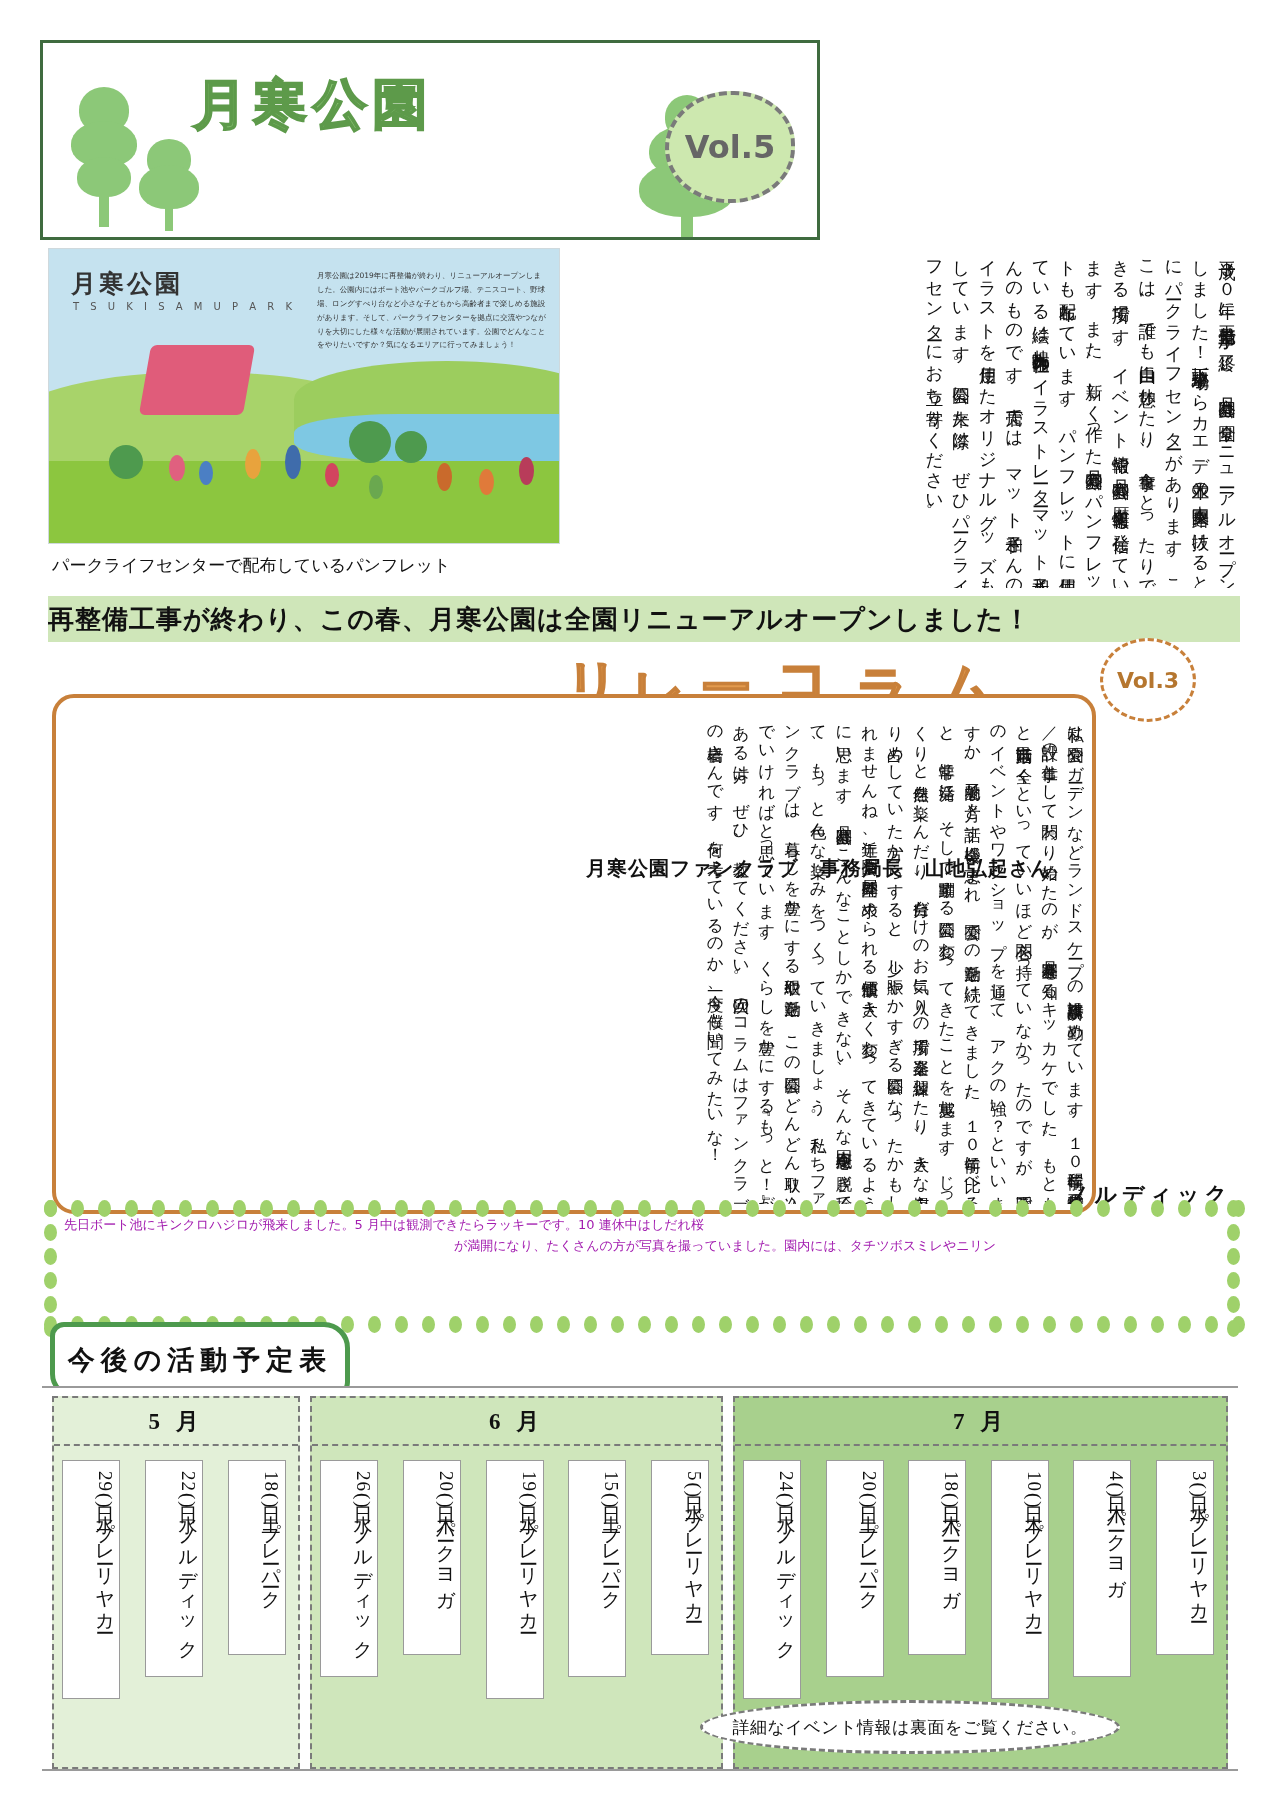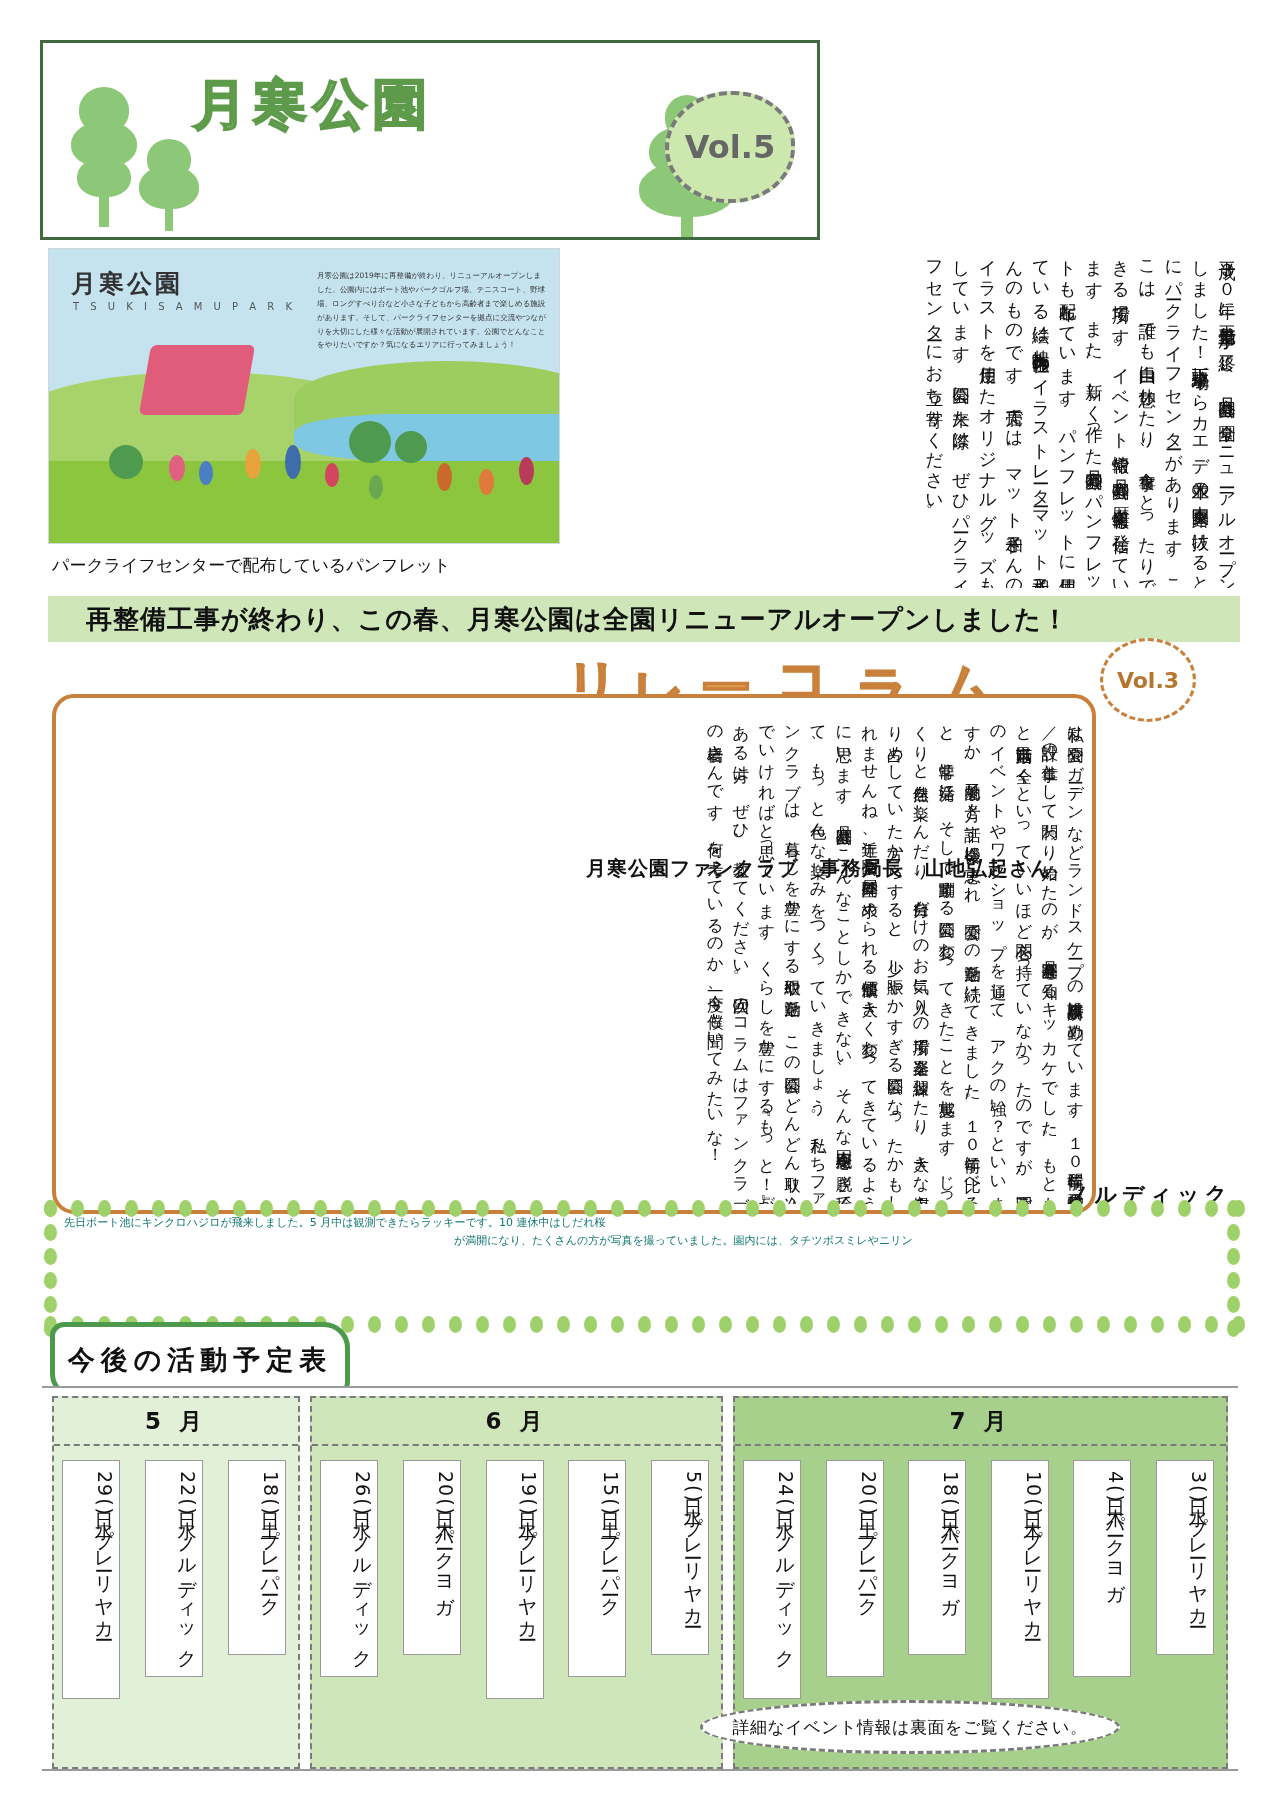--- a/index.html
+++ b/index.html
@@ -89,21 +89,21 @@
   }
 
   
   .banner {
     position:absolute; left:48px; top:596px; width:1192px; height:46px;
     background:#cfe6b9;
     display:flex; align-items:center;
   }
   .banner span {
     font-size:26px; font-weight:bold; color:#111;
-    letter-spacing:1px; margin-left:38px;
+    letter-spacing:1px; 
   }
 
   
   .relay-logo {
     position:absolute; left:560px; top:636px; width:540px; height:98px;
   }
   .relay-logo .ch {
     position:absolute; font-size:52px; font-weight:bold; color:#e39a4e;
     -webkit-text-stroke:2px #c8803a;
   }
@@ -138,21 +138,21 @@
   .spring-title {
     position:absolute; right:48px; top:1180px;
     font-size:22px; font-weight:bold; color:#111; letter-spacing:5px;
   }
   .dotframe {
     position:absolute; left:44px; top:1200px; width:1196px; height:130px;
   }
   .dot { position:absolute; width:13px; height:17px; background:#9fd16a; border-radius:50%; }
   .spring-text {
     position:absolute; left:64px; top:1214px; width:1120px;
-    font-size:11px; line-height:1.62; color:#0f766e;
+    font-size:13px; line-height:1.62; color:#a21caf;
     text-align:justify;
   }
   .spring-text p { margin:0; }
   .spring-text p:nth-child(2), .spring-text p:nth-child(3) { padding-left:390px; }
 
   
   .sched-badge {
     position:absolute; left:50px; top:1322px; width:300px; height:76px;
     background:#fff; border:5px solid #4d9a4d; border-radius:14px 26px 16px 24px;
     display:flex; align-items:center; justify-content:center;
@@ -160,20 +160,21 @@
   .sched-badge span { font-size:27px; font-weight:bold; color:#111; letter-spacing:6px; }
 
   .sched-wrap {
     position:absolute; left:42px; top:1386px; width:1196px; height:385px;
     border-top:2px solid #9a9a9a; border-bottom:2px solid #9a9a9a;
     background:#fff;
   }
   .month-col {
     position:absolute; top:8px; bottom:0;
     border:2px dashed #7a7a7a;
+    font-family:Liberation Serif, serif;
   }
   .month-head {
     position:absolute; left:0; right:0; top:0; height:48px;
     border-bottom:2px dashed #7a7a7a;
     display:flex; align-items:center; justify-content:center;
   }
   .month-head span { font-size:23px; font-weight:bold; color:#111; letter-spacing:5px; }
   .month-body { position:absolute; left:0; right:0; top:50px; bottom:0; }
 
   .evt {

